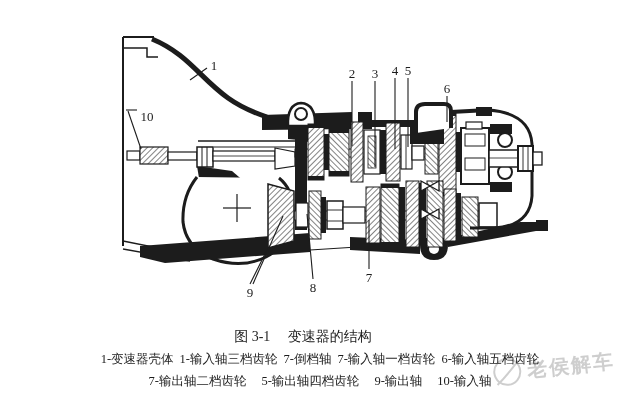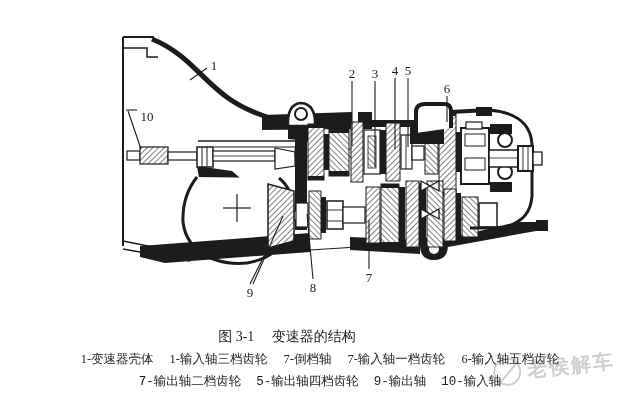--- a/index.html
+++ b/index.html
@@ -2,30 +2,30 @@
 <html><head>
 <meta charset="utf-8">
 <style>
   html,body{margin:0;padding:0;background:#fff;}
   .page{
     position:relative;width:640px;height:401px;background:#ffffff;overflow:hidden;
     font-family:"Liberation Serif","DejaVu Serif",serif;color:#1c1c1c;
   }
   .page svg.diagram{position:absolute;left:0;top:0;}
   .caption{
-    position:absolute;left:0;top:328px;width:574px;text-align:center;
+    position:absolute;left:16px;top:328px;width:574px;text-align:center;
     font-size:14px;white-space:nowrap;
   }
   .caption .cap-num{margin-right:14px;}
   .legend{
     position:absolute;left:0;width:640px;display:flex;justify-content:center;
     font-size:12.5px;white-space:nowrap;
   }
-  .legend.row1{top:351px;gap:16px;}
-  .legend.row2{top:373px;gap:15px;font-family:Liberation Mono, monospace;}
+  .legend.row1{top:351px;gap:6px;}
+  .legend.row2{top:373px;gap:15px;}
   .watermark{
     position:absolute;left:492px;top:350px;display:flex;align-items:center;gap:5px;
     transform:rotate(-6deg);color:#c6c6c6;opacity:.85;
   }
   .watermark .wm-text{font-size:20px;font-weight:bold;letter-spacing:2px;}
   svg text.callout{font-family:"Liberation Serif","DejaVu Serif",serif;font-size:13px;fill:#1c1c1c;}
 </style>
 </head>
 <body>
 

